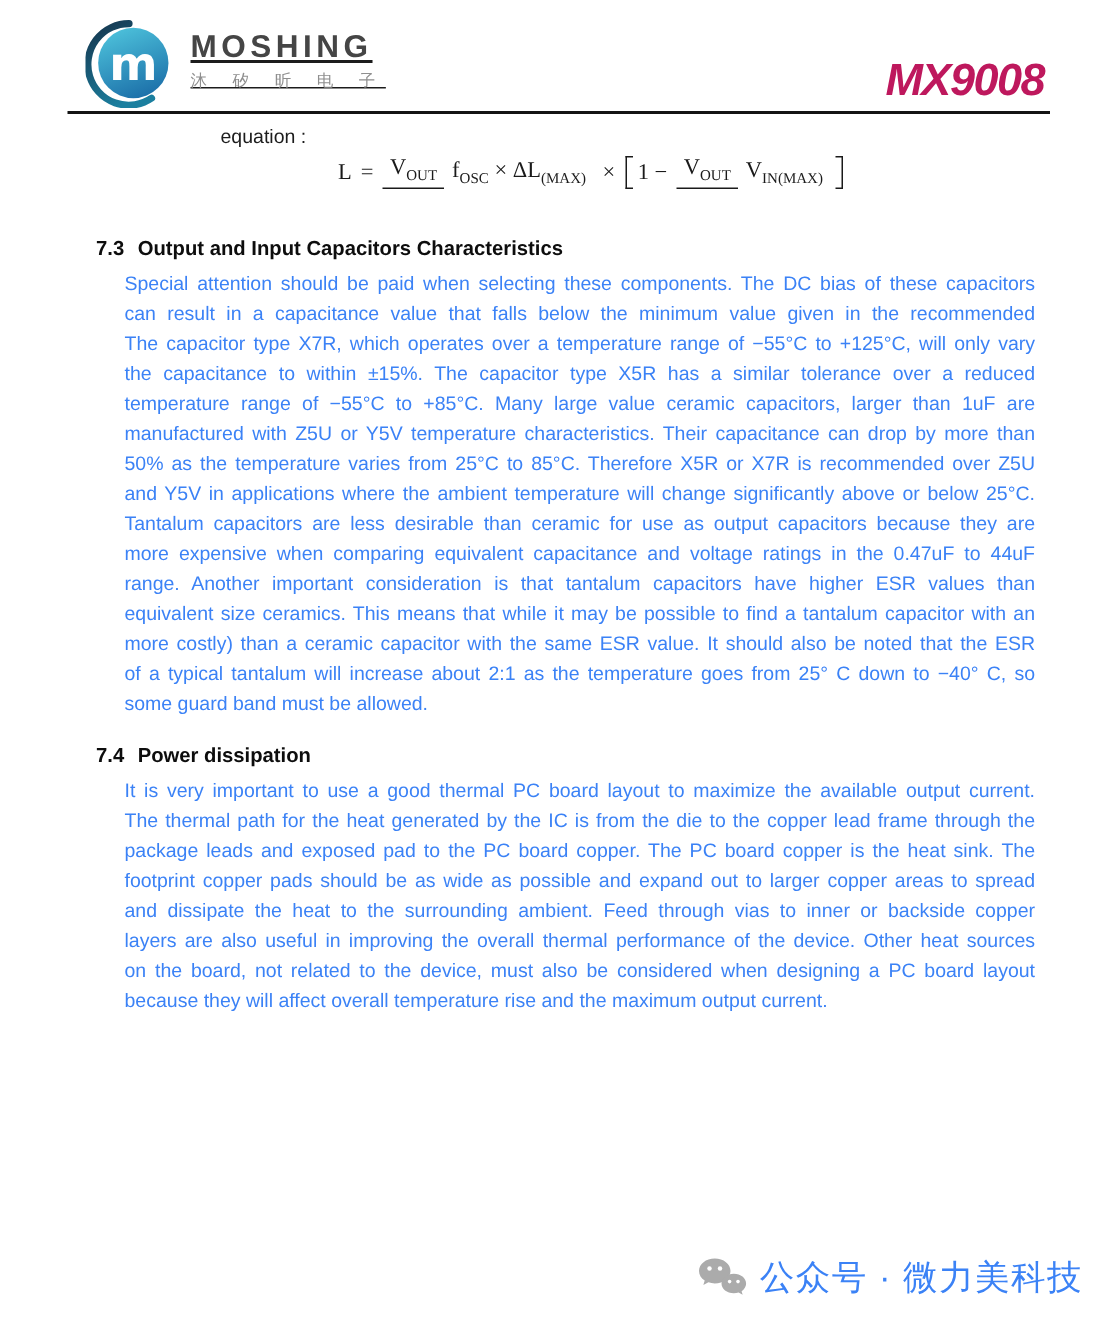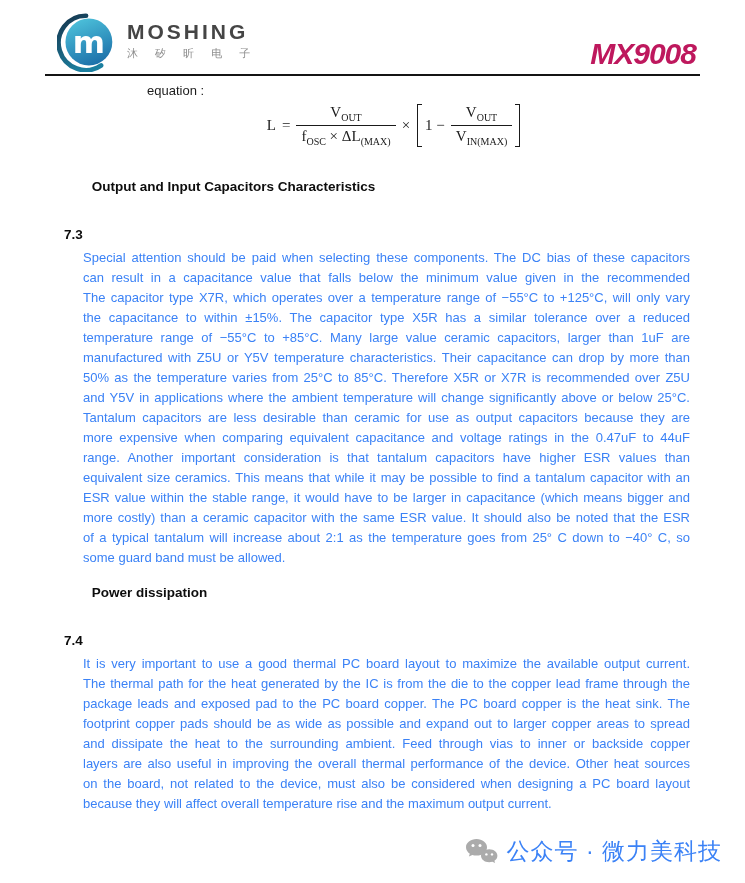--- a/index.html
+++ b/index.html
@@ -19,21 +19,21 @@
   .header {
     margin: 0 45px;
     height: 76px;
     display: flex;
     justify-content: space-between;
     align-items: flex-end;
     border-bottom: 2px solid #141414;
     padding: 6px 4px 2px 12px;
   }
   .logo { display: flex; align-items: center; gap: 10px; }
-  .logo-texts { display: flex; flex-direction: column; gap: 2px; padding-bottom: 4px; }
+  .logo-texts { display: flex; flex-direction: column; gap: 2px; padding-bottom: 4px; text-decoration: underline; }
   .brand-name {
     font-size: 21px;
     font-weight: bold;
     letter-spacing: 3px;
     color: #454545;
   }
   .brand-cn {
     font-size: 11px;
     letter-spacing: 7px;
     color: #8f8f8f;
@@ -60,21 +60,21 @@
     padding-left: 34px;
     font-family: "Liberation Serif", serif;
     font-size: 15px;
     color: #1a1a1a;
     margin-top: 4px;
   }
   .equation-row sub { font-size: 10px; }
   .eq-token { margin: 0 3px; }
   .frac {
     display: inline-flex;
-    flex-direction: column;
+    flex-direction: row;
     align-items: stretch;
     text-align: center;
     margin: 0 3px;
   }
   .frac .num { padding: 0 5px 2px; border-bottom: 1.2px solid #1a1a1a; }
   .frac .den { padding: 2px 5px 0; }
   .bracket { width: 5px; align-self: stretch; }
   .bracket.left  { border-left: 1.6px solid #1a1a1a; border-top: 1.6px solid #1a1a1a; border-bottom: 1.6px solid #1a1a1a; margin-left: 4px; }
   .bracket.right { border-right: 1.6px solid #1a1a1a; border-top: 1.6px solid #1a1a1a; border-bottom: 1.6px solid #1a1a1a; margin-right: 4px; }
 
@@ -82,21 +82,21 @@
   .doc-body { padding: 0 55px 0 64px; }
   .section { margin-top: 32px; }
   .section.second { margin-top: 17px; }
   .section-heading {
     font-size: 13.5px;
     font-weight: bold;
     color: #0d0d0d;
     margin-bottom: 6px;
     display: flex;
   }
-  .section-heading .sec-num { margin-right: 9px; margin-top: 48px; }
+  .section-heading .sec-num { margin-right: 9px; }
   .section-body {
     margin-left: 19px;
     width: 607px;
     font-size: 13px;
     color: #3b82f6;
   }
   .para-line {
     line-height: 20px;
     text-align: justify;
     text-align-last: justify;
@@ -183,21 +183,20 @@
           <div class="para-line">The capacitor type X7R, which operates over a temperature range of −55°C to +125°C, will only vary</div>
           <div class="para-line">the capacitance to within ±15%. The capacitor type X5R has a similar tolerance over a reduced</div>
           <div class="para-line">temperature range of −55°C to +85°C. Many large value ceramic capacitors, larger than 1uF are</div>
           <div class="para-line">manufactured with Z5U or Y5V temperature characteristics. Their capacitance can drop by more than</div>
           <div class="para-line">50% as the temperature varies from 25°C to 85°C. Therefore X5R or X7R is recommended over Z5U</div>
           <div class="para-line">and Y5V in applications where the ambient temperature will change significantly above or below 25°C.</div>
           <div class="para-line">Tantalum capacitors are less desirable than ceramic for use as output capacitors because they are</div>
           <div class="para-line">more expensive when comparing equivalent capacitance and voltage ratings in the 0.47uF to 44uF</div>
           <div class="para-line">range. Another important consideration is that tantalum capacitors have higher ESR values than</div>
           <div class="para-line">equivalent size ceramics. This means that while it may be possible to find a tantalum capacitor with an</div>
-          <div class="para-line">ESR value within the stable range, it would have to be larger in capacitance (which means bigger and</div>
           <div class="para-line">more costly) than a ceramic capacitor with the same ESR value. It should also be noted that the ESR</div>
           <div class="para-line">of a typical tantalum will increase about 2:1 as the temperature goes from 25° C down to −40° C, so</div>
           <div class="para-line last">some guard band must be allowed.</div>
         </div>
     </section>
 
     <section class="section second">
       <div class="section-heading">
         <span class="sec-num">7.4</span>
         <span class="sec-title">Power dissipation</span>

